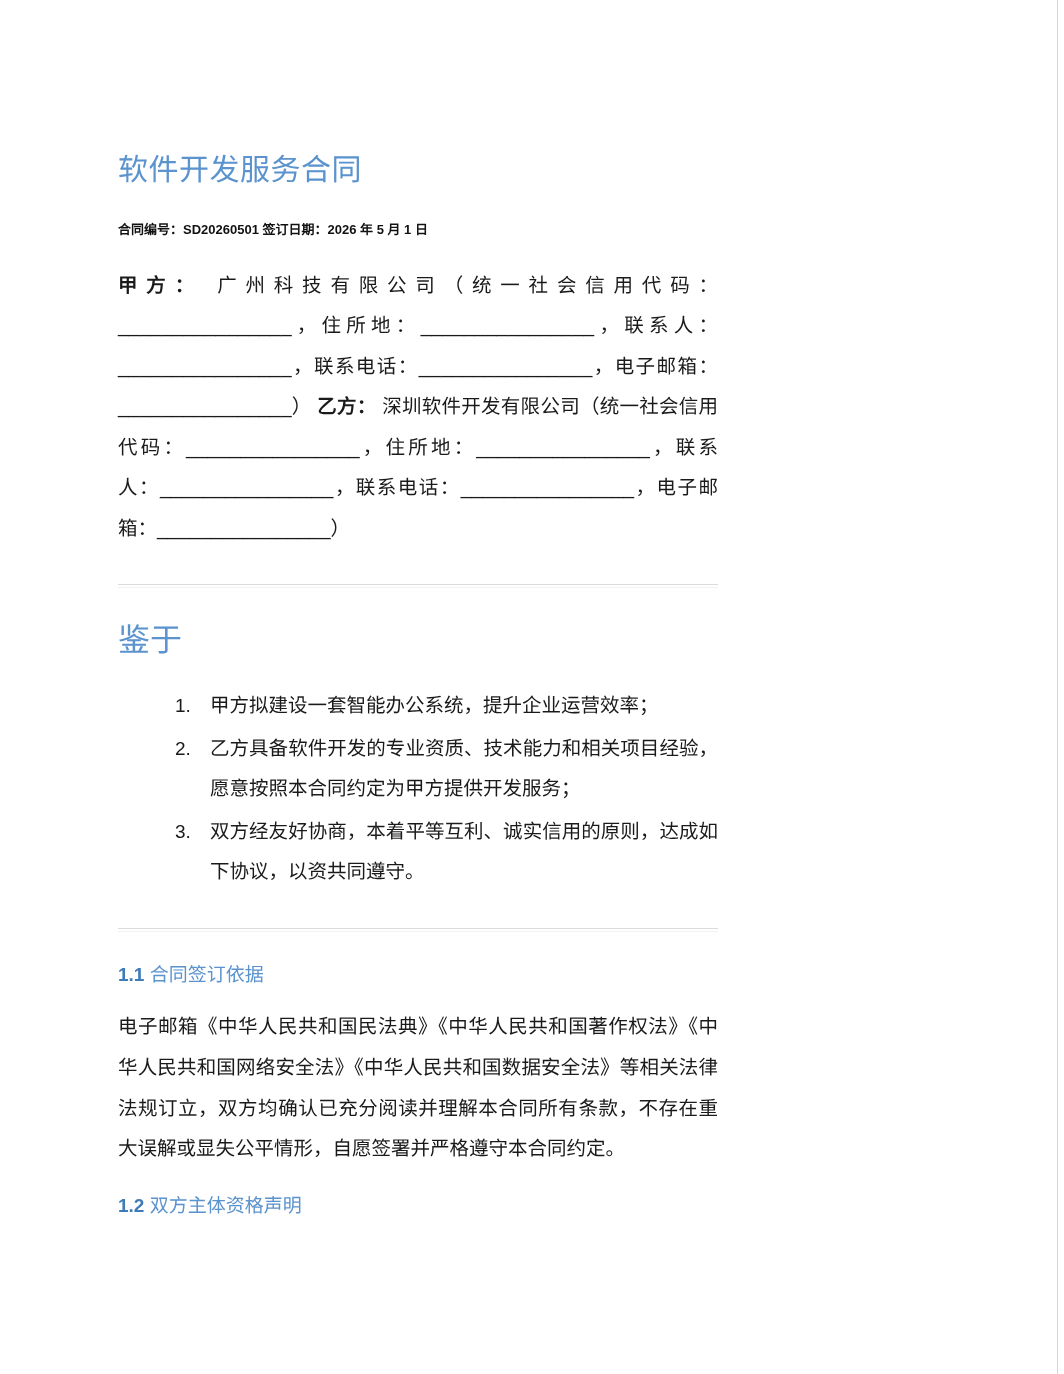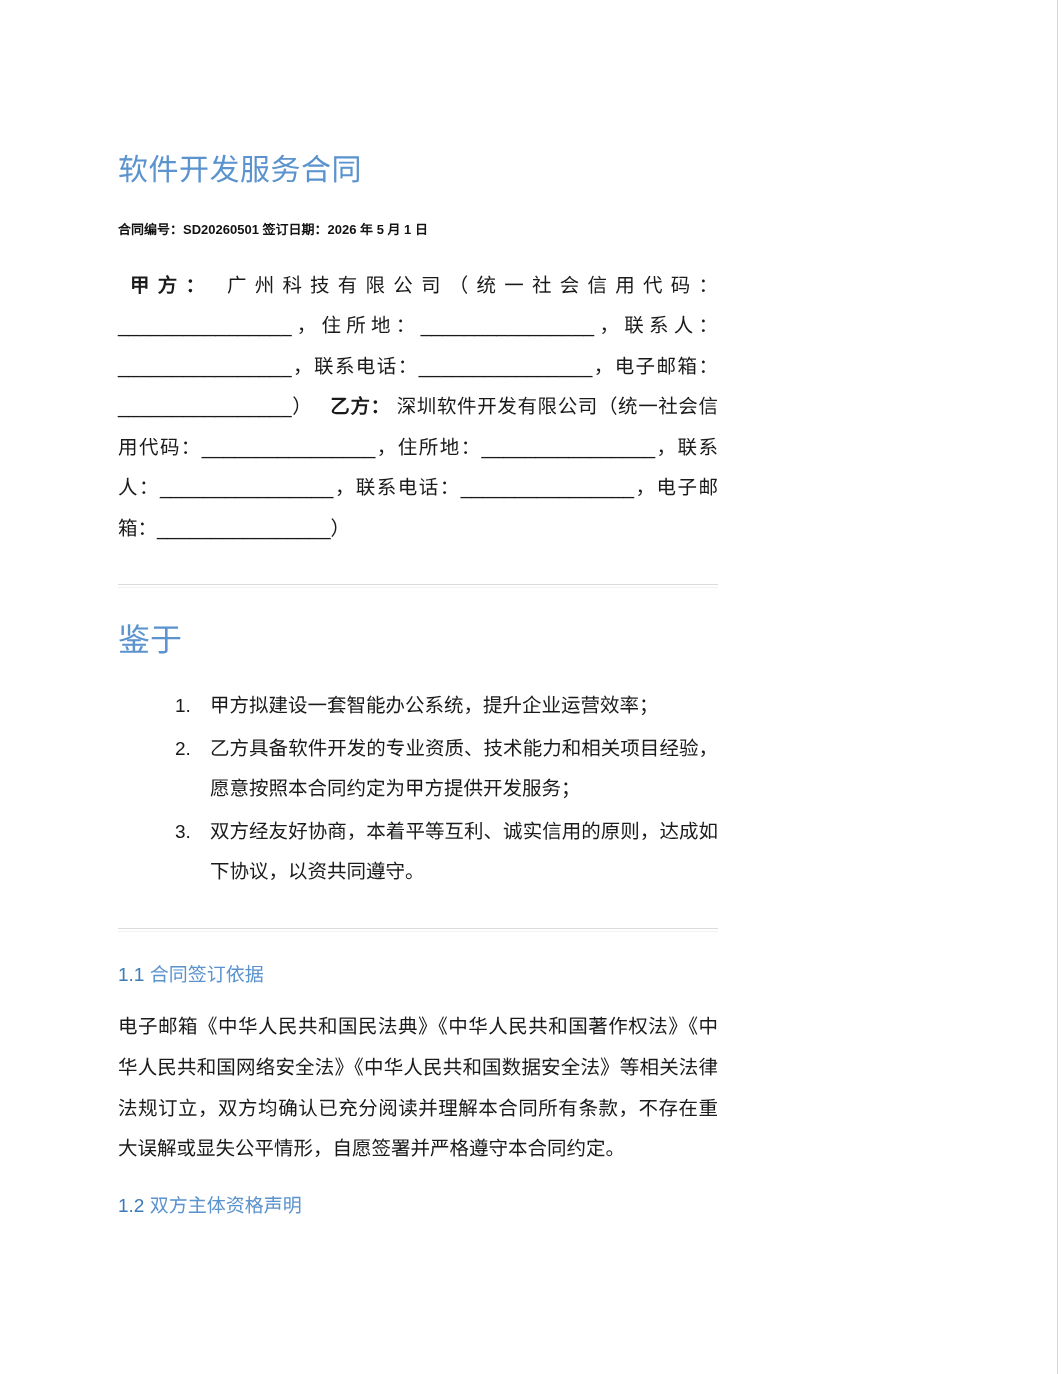--- a/index.html
+++ b/index.html
@@ -51,42 +51,41 @@
     color: #3d7cb8;
   }
   h3.subsection-title {
     font-size: 19px;
     line-height: 1.4;
     font-weight: 400;
     color: #5b93ce;
     margin: 24px 0 18px 0;
   }
   h3.subsection-title .num {
-    font-weight: normal;
+    font-weight: bold;
     color: #3d7cb8;
   }
 
   
   p.body-text {
     font-size: 19.5px;
     line-height: 2.08;
     margin: 0 0 20px 0;
     color: #1a1a1a;
     text-align: justify;
   }
   p.meta-line {
     font-size: 13px;
     line-height: 2.0;
     font-weight: bold;
     margin: 0 0 22px 0;
     color: #111111;
   }
   .bold-label {
     font-weight: bold;
-    margin-left: 12px;
   }
 
   
   ol.doc-list {
     margin: 0 0 18px 0;
     padding-left: 78px;
     list-style-position: outside;
   }
   ol.doc-list > li {
     font-size: 19.5px;

